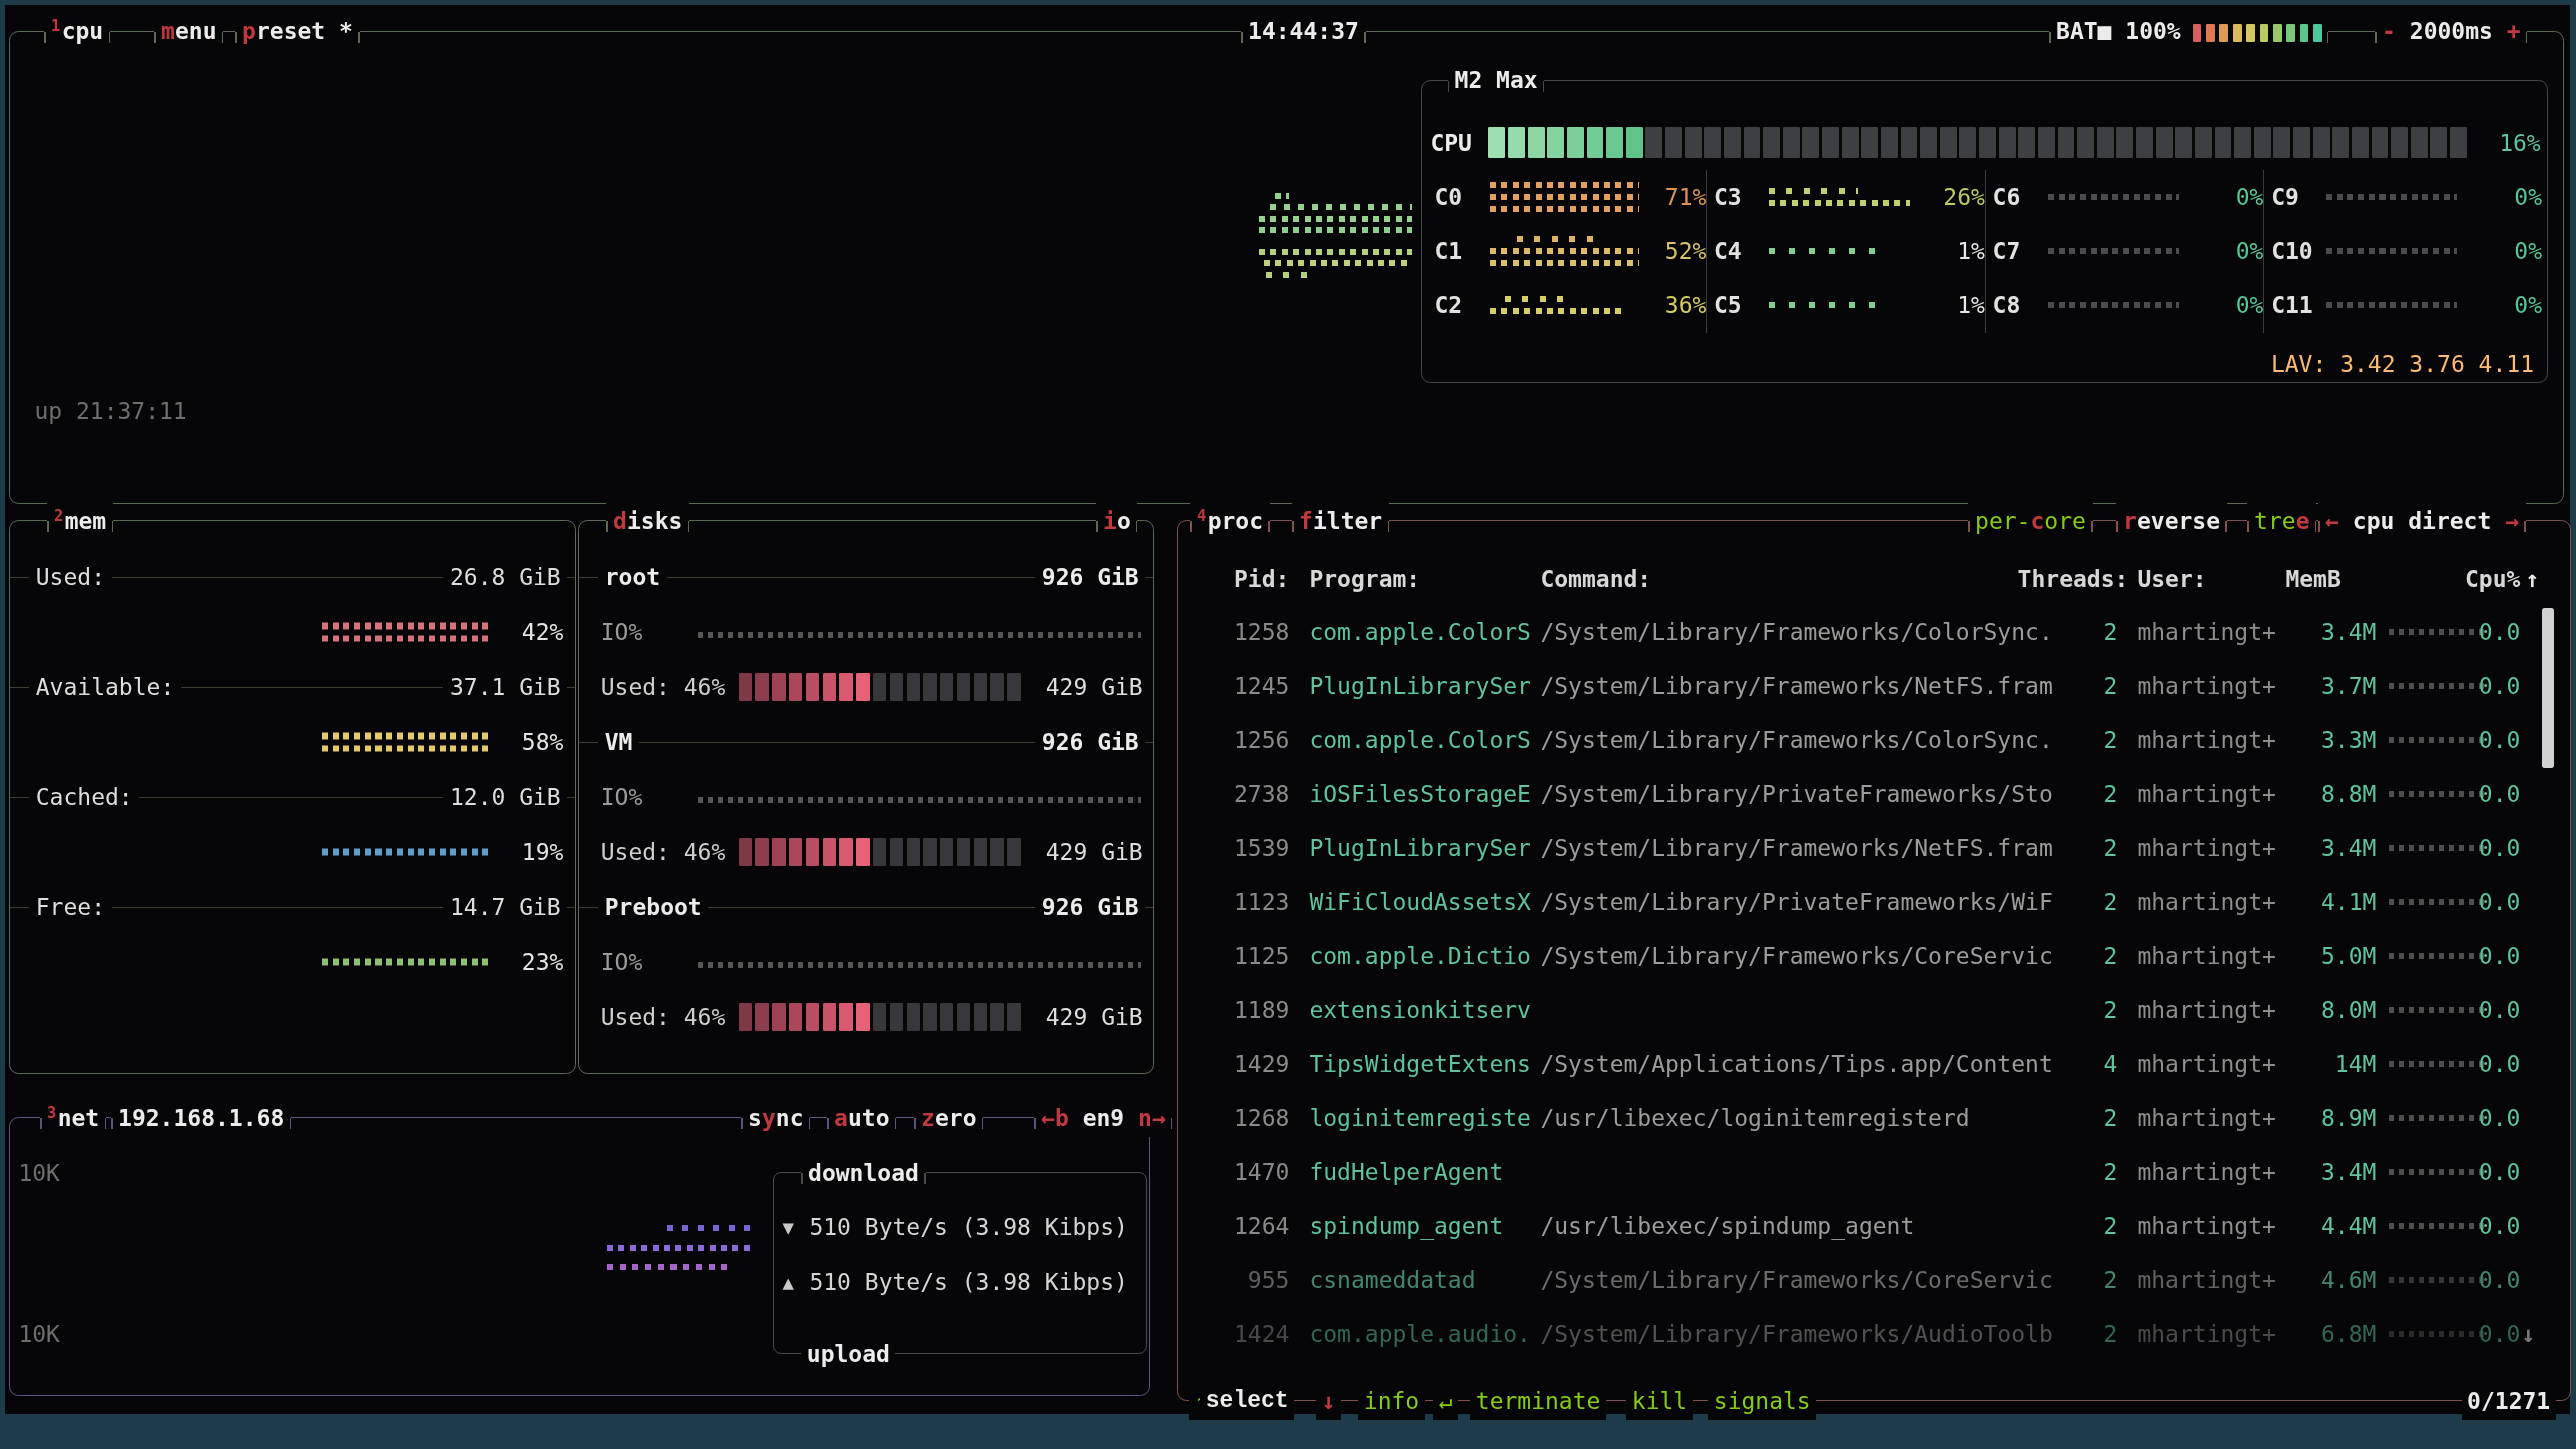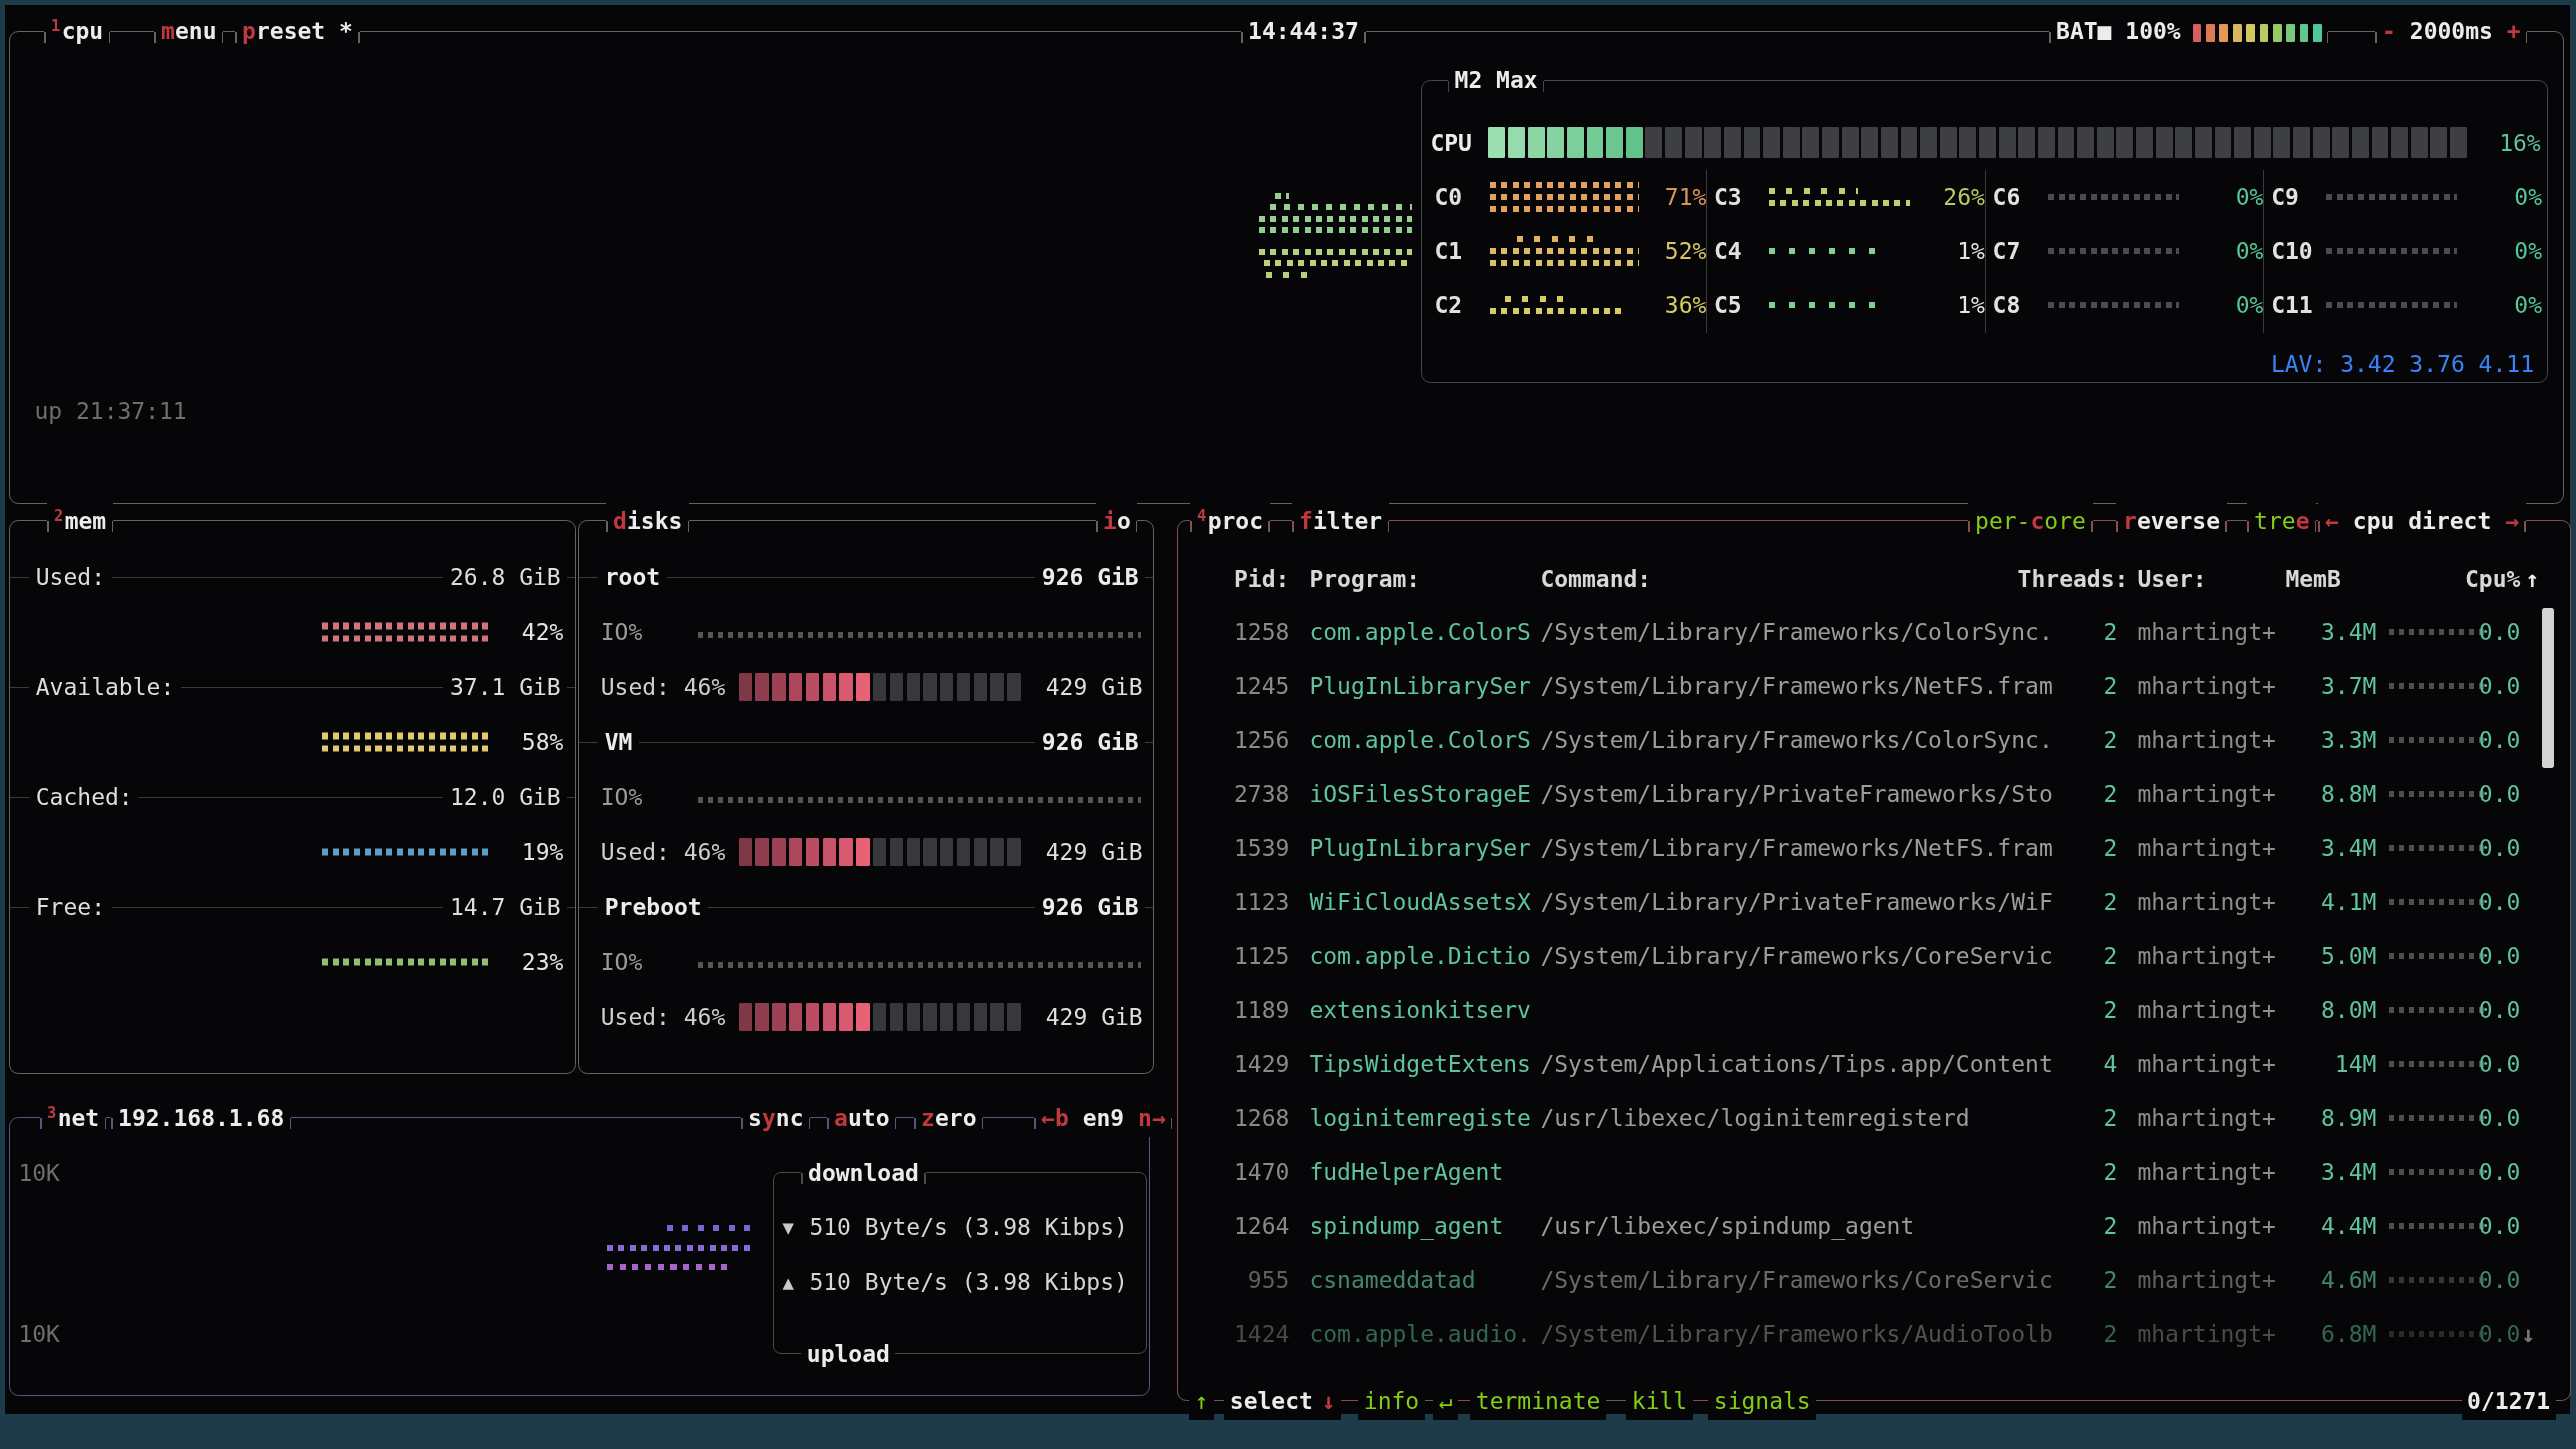--- a/index.html
+++ b/index.html
@@ -26,21 +26,21 @@
   .cpuval{width:64px;text-align:right;color:#5fc39b;}
   
   .grid{position:absolute;left:5.4px;right:5.4px;top:89px;height:163px;display:grid;grid-template-columns:repeat(4,1fr);}
   .ccol{position:relative;padding-left:6.7px;}
   .ccol+.ccol{border-left:1.3px solid #3a3a3f;}
   .ccell{height:54px;display:flex;align-items:center;}
   .cname{width:54px;font-weight:bold;color:#e2e2e2;}
   .cgraph{flex:1;margin:0 8px 0 1.3px;display:flex;flex-direction:column;justify-content:center;gap:6px;}
   .gr{height:6px;}
   .cval{width:59px;text-align:right;}
-  .lav{position:absolute;right:13.4px;bottom:5.4px;color:#3b82f6;}
+  .lav{position:absolute;right:13.4px;bottom:5.4px;color:#fdba74;}
   .uptime{position:absolute;left:24px;top:366px;color:#6e6e6e;}
   
   .hl,.nl{position:absolute;height:6px;}
   
   .rows{position:absolute;left:1.3px;right:1.3px;top:1.3px;padding-top:27px;}
   .mrow{position:relative;height:55px;line-height:55px;white-space:nowrap;}
   .rule{position:absolute;left:-1.3px;right:-1.3px;top:50%;height:1.3px;background:rgba(105,120,90,.5);}
   .mlabel{position:absolute;left:17.4px;background:#060608;padding:0 6.7px;color:#dedede;}
   .mvalue{position:absolute;right:6.7px;background:#060608;padding:0 6.7px;color:#dedede;}
   .mmeter{position:absolute;right:10.7px;top:50%;transform:translateY(-50%);display:flex;align-items:center;gap:20px;}
@@ -638,21 +638,21 @@
     <span class="c-usr">mhartingt+</span>
     <span class="c-mem">6.8M</span>
     <span class="c-dots"></span>
     <span class="c-cpu">0.0</span>
   <span class="c-more">↓</span>
         </div>
       </div>
     <div class="scrollbar"></div>
 
     <span class="btab" style="left:10.7px;"><span class="gray">↑</span></span>
-    <span class="btab" style="left:46px;"><span class="b">select</span></span>
+    <span class="btab" style="left:22px;font-family:Liberation Mono, monospace;"><span class="b">select</span></span>
     <span class="btab" style="left:138px;"><span class="hot">↓</span></span>
     <span class="btab" style="left:180px;"><span class="gray">info</span></span>
     <span class="btab" style="left:255px;"><span class="gray">↵</span></span>
     <span class="btab" style="left:292px;"><span class="gray">terminate</span></span>
     <span class="btab" style="left:448px;"><span class="gray">kill</span></span>
     <span class="btab" style="left:530px;"><span class="gray">signals</span></span>
     <span class="btab" style="right:14.8px;"><span class="b">0/1271</span></span>
   </div>
 
 </div>

